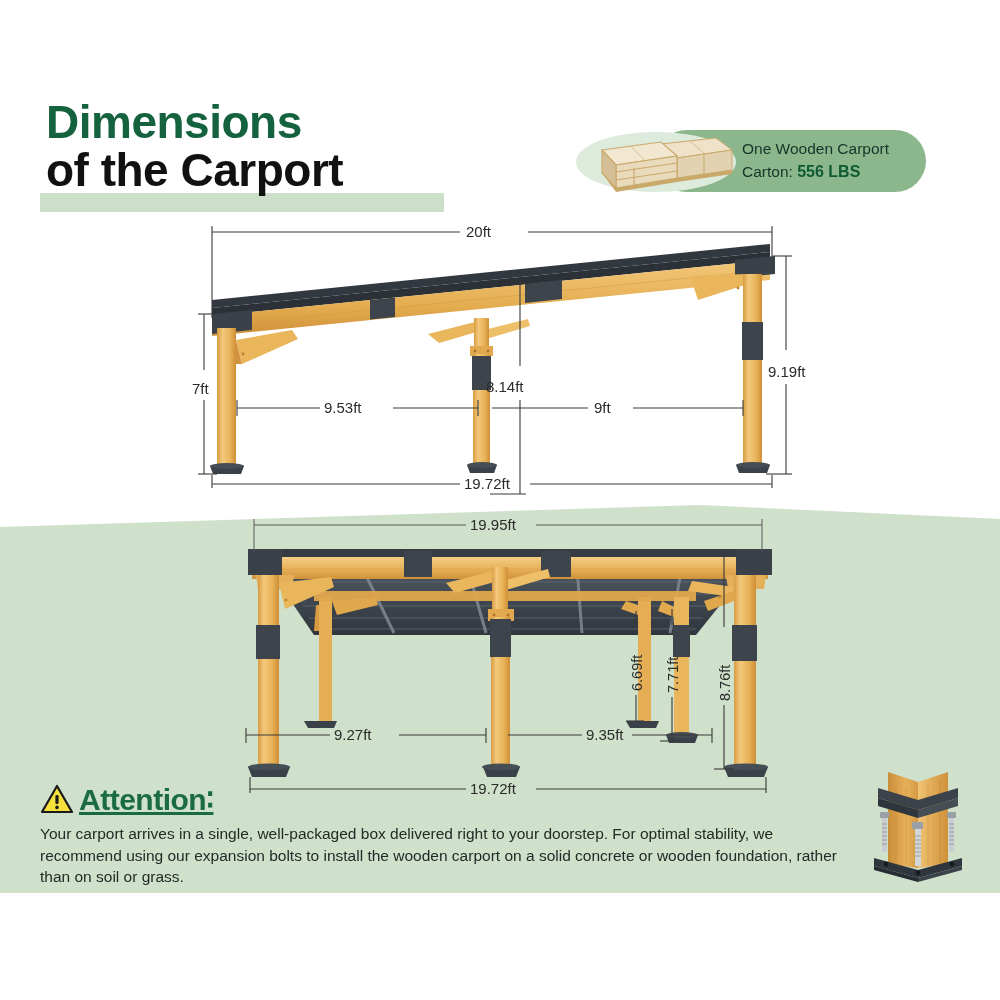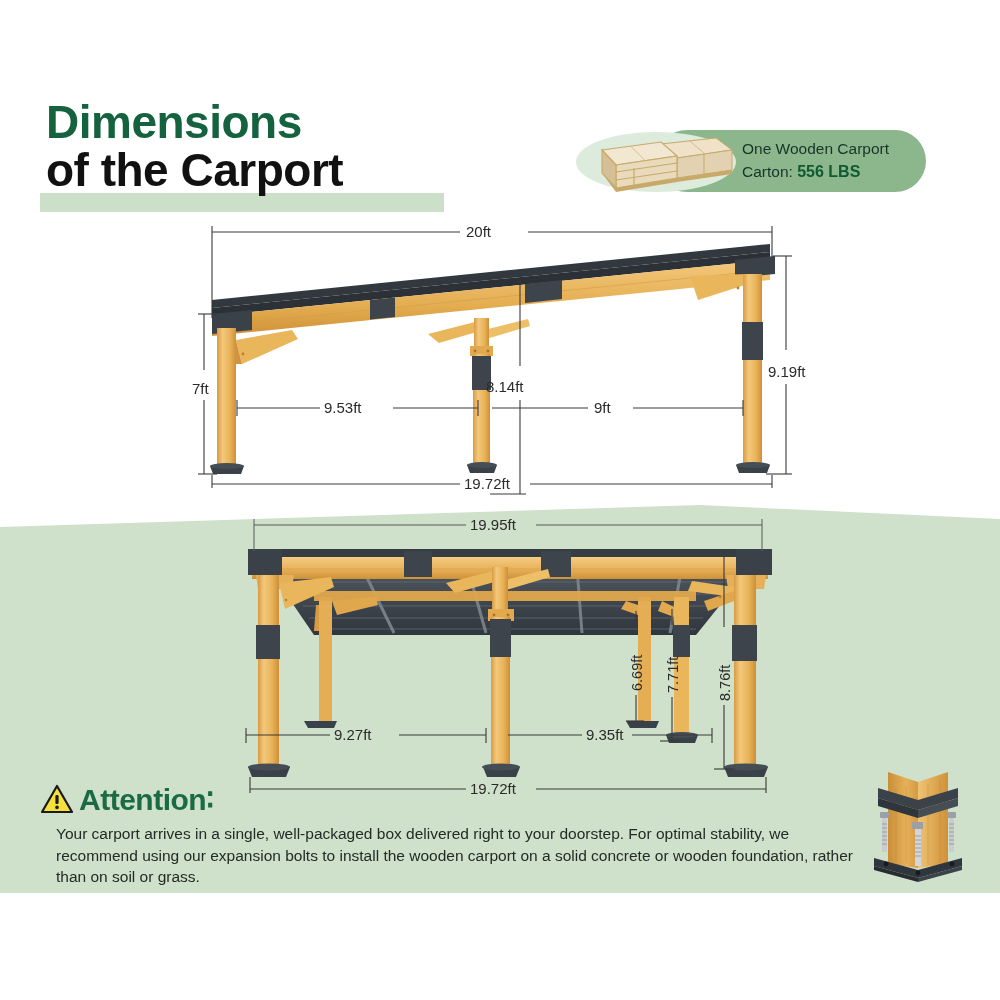--- a/index.html
+++ b/index.html
@@ -59,25 +59,25 @@
   #side-view  { position:absolute; left:190px; top:222px;  width:625px; height:270px; }
   #front-view { position:absolute; left:196px; top:505px;  width:612px; height:290px; }
   svg { display:block; overflow:visible; }
 
   
   #attention { position:absolute; left:40px; top:780px; width:830px; }
   #attn-head { display:flex; align-items:center; height:38px; }
   #attn-icon { width:34px; height:30px; margin-right:5px; }
   #attn-title {
     font-size:30px; font-weight:bold; color:#1a6b43;
-    letter-spacing:-0.5px; white-space:nowrap;
+    letter-spacing:-0.5px; white-space:nowrap;text-decoration:underline;
   }
   #attn-body {
     margin-top:5px; font-size:15.5px; line-height:21.5px;
-    color:#222b26; width:800px;margin-left:16px;
+    color:#222b26; width:800px;
   }
 
   
   #post-detail { position:absolute; left:860px; top:772px; width:116px; height:116px; }
 
   
   .dim { font-family:"Liberation Sans", sans-serif; font-size:15px; fill:#2b2b2b; }
   .dim-sm { font-family:"Liberation Sans", sans-serif; font-size:14.5px; fill:#2b2b2b; }
   .dimline { stroke:#3a3a3a; stroke-width:1.1; fill:none; }
   .dimline-l { stroke:#5a5a5a; stroke-width:1; fill:none; }

